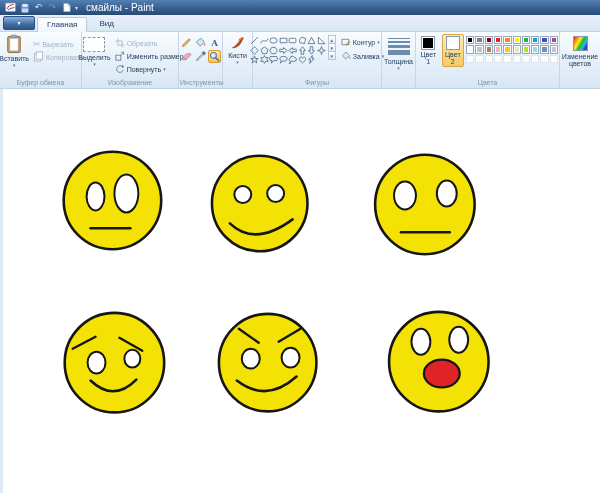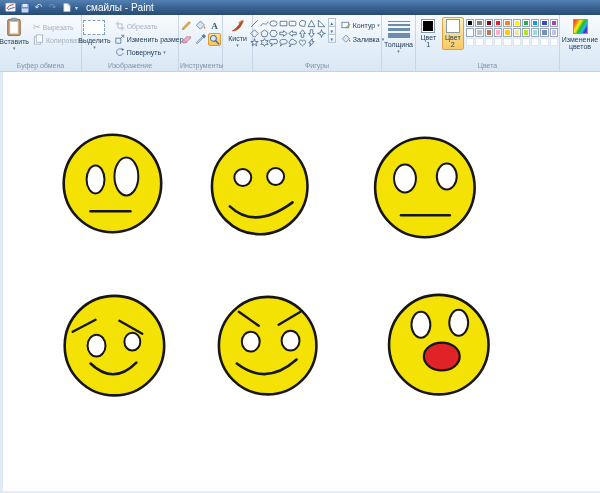--- a/index.html
+++ b/index.html
@@ -90,20 +90,27 @@
     <span class="qat">
       <svg viewBox="0 0 10 10" width="9" height="9">
           <path d="M2,0.5 H6.5 L9,3 V9.5 H2 Z" fill="#fff" stroke="#a9bcd0" stroke-width="0.7"></path>
           <path d="M6.5,0.5 V3 H9" fill="none" stroke="#a9bcd0" stroke-width="0.7"></path>
         </svg>
     </span>
     <span class="qat-caret">▾</span>
     <span class="title-text">смайлы - Paint</span>
   </div>
 
+  <div class="tabrow">
+    <div class="appmenu">
+        <span>▾</span>
+      </div>
+    <div class="tab active">Главная</div>
+    <div class="tab">Вид</div>
+  </div>
 
   <div class="ribbon">
 
     <div class="group" style="width:82px">
       <div class="gbody">
         <div class="bigbtn">
           <span>
             <svg viewBox="0 0 20 22" width="18" height="20">
                 <rect x="3" y="2.5" width="14" height="18" rx="1.5" fill="#cb9968" stroke="#8d6a42"></rect>
                 <rect x="5.5" y="5" width="9" height="13.5" fill="#fff" stroke="#b9c5d2" stroke-width="0.6"></rect>

